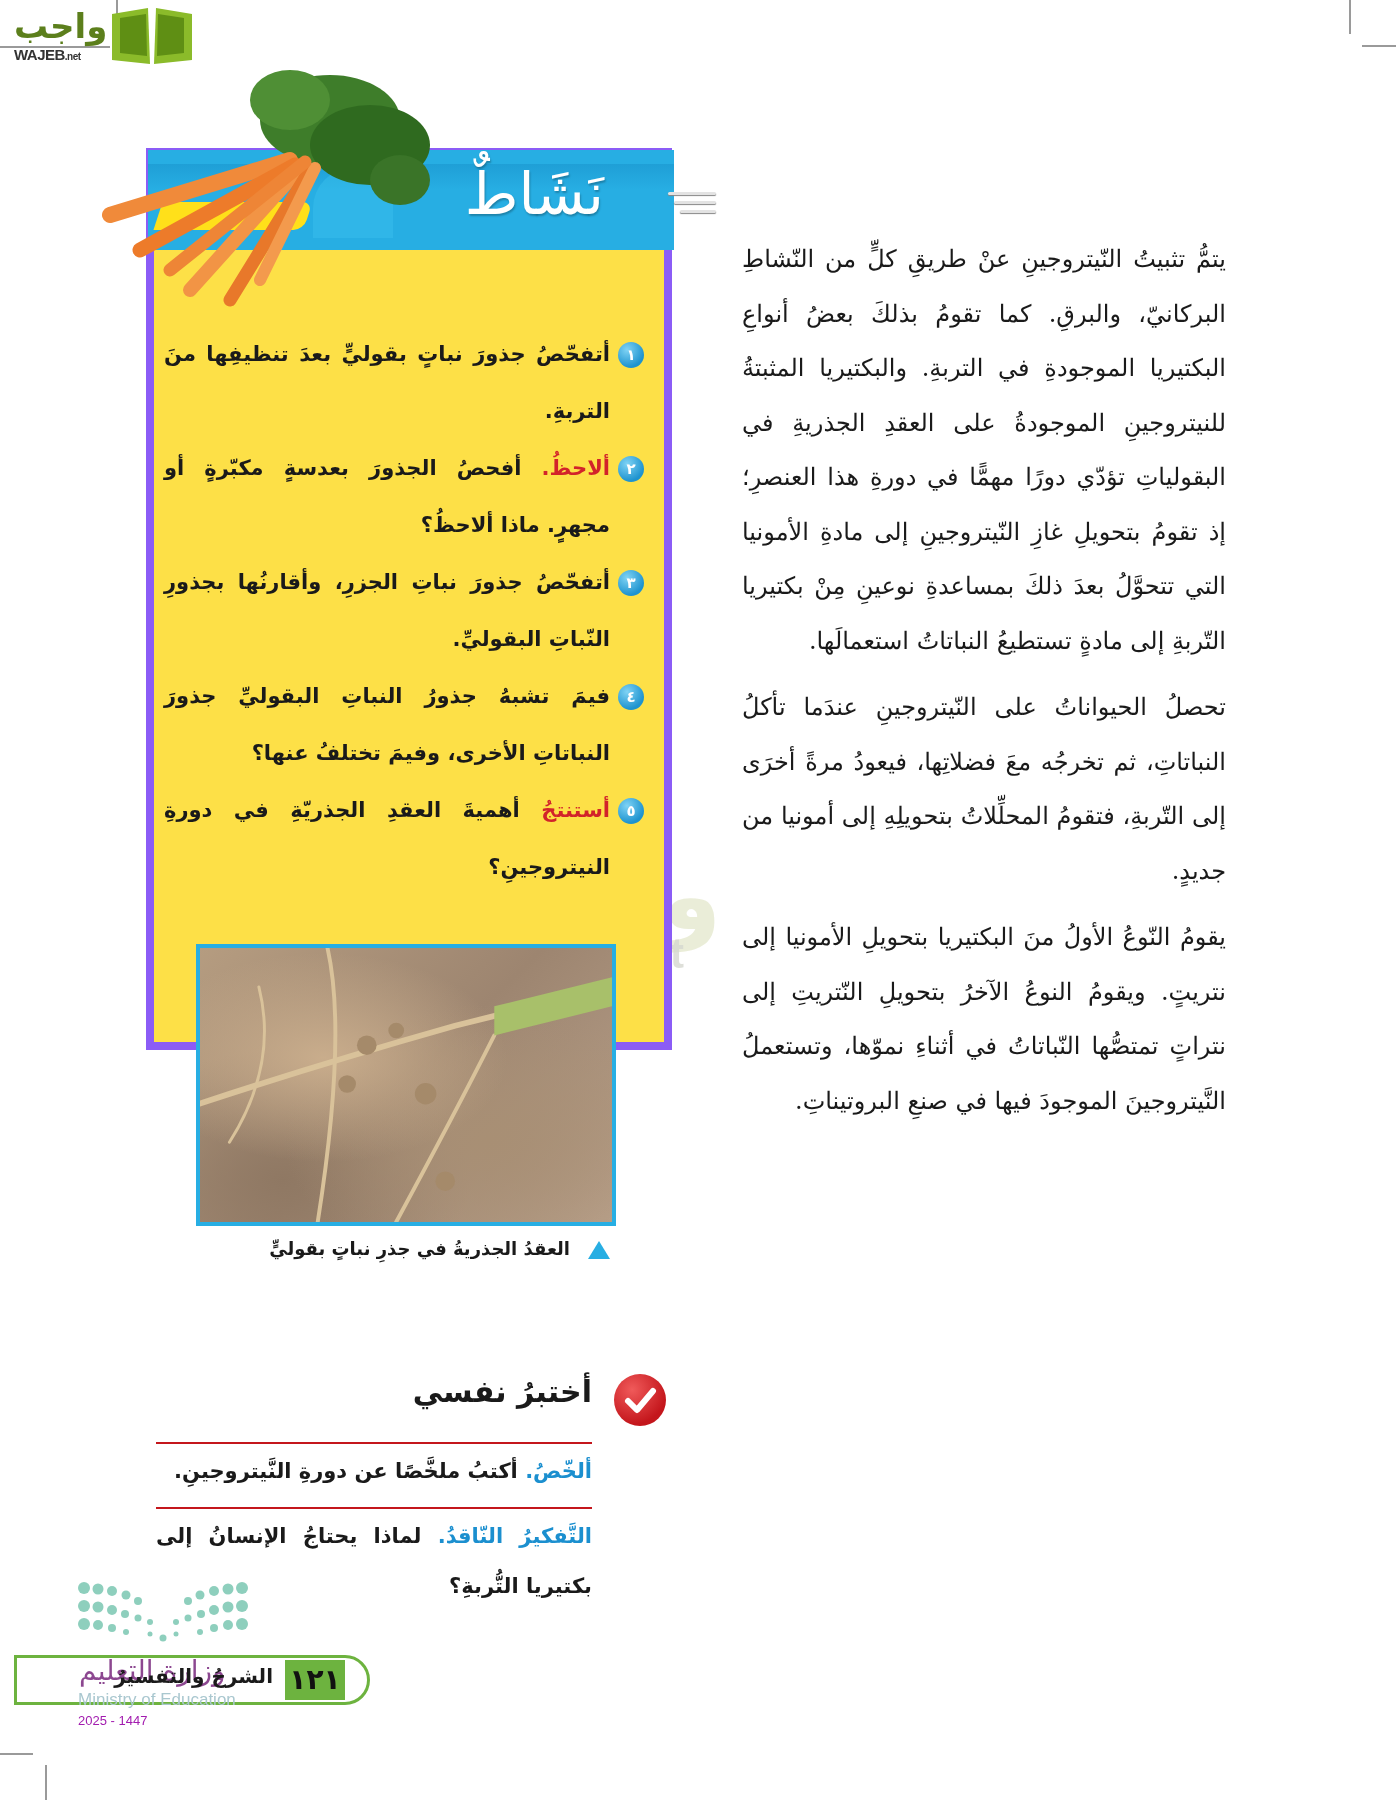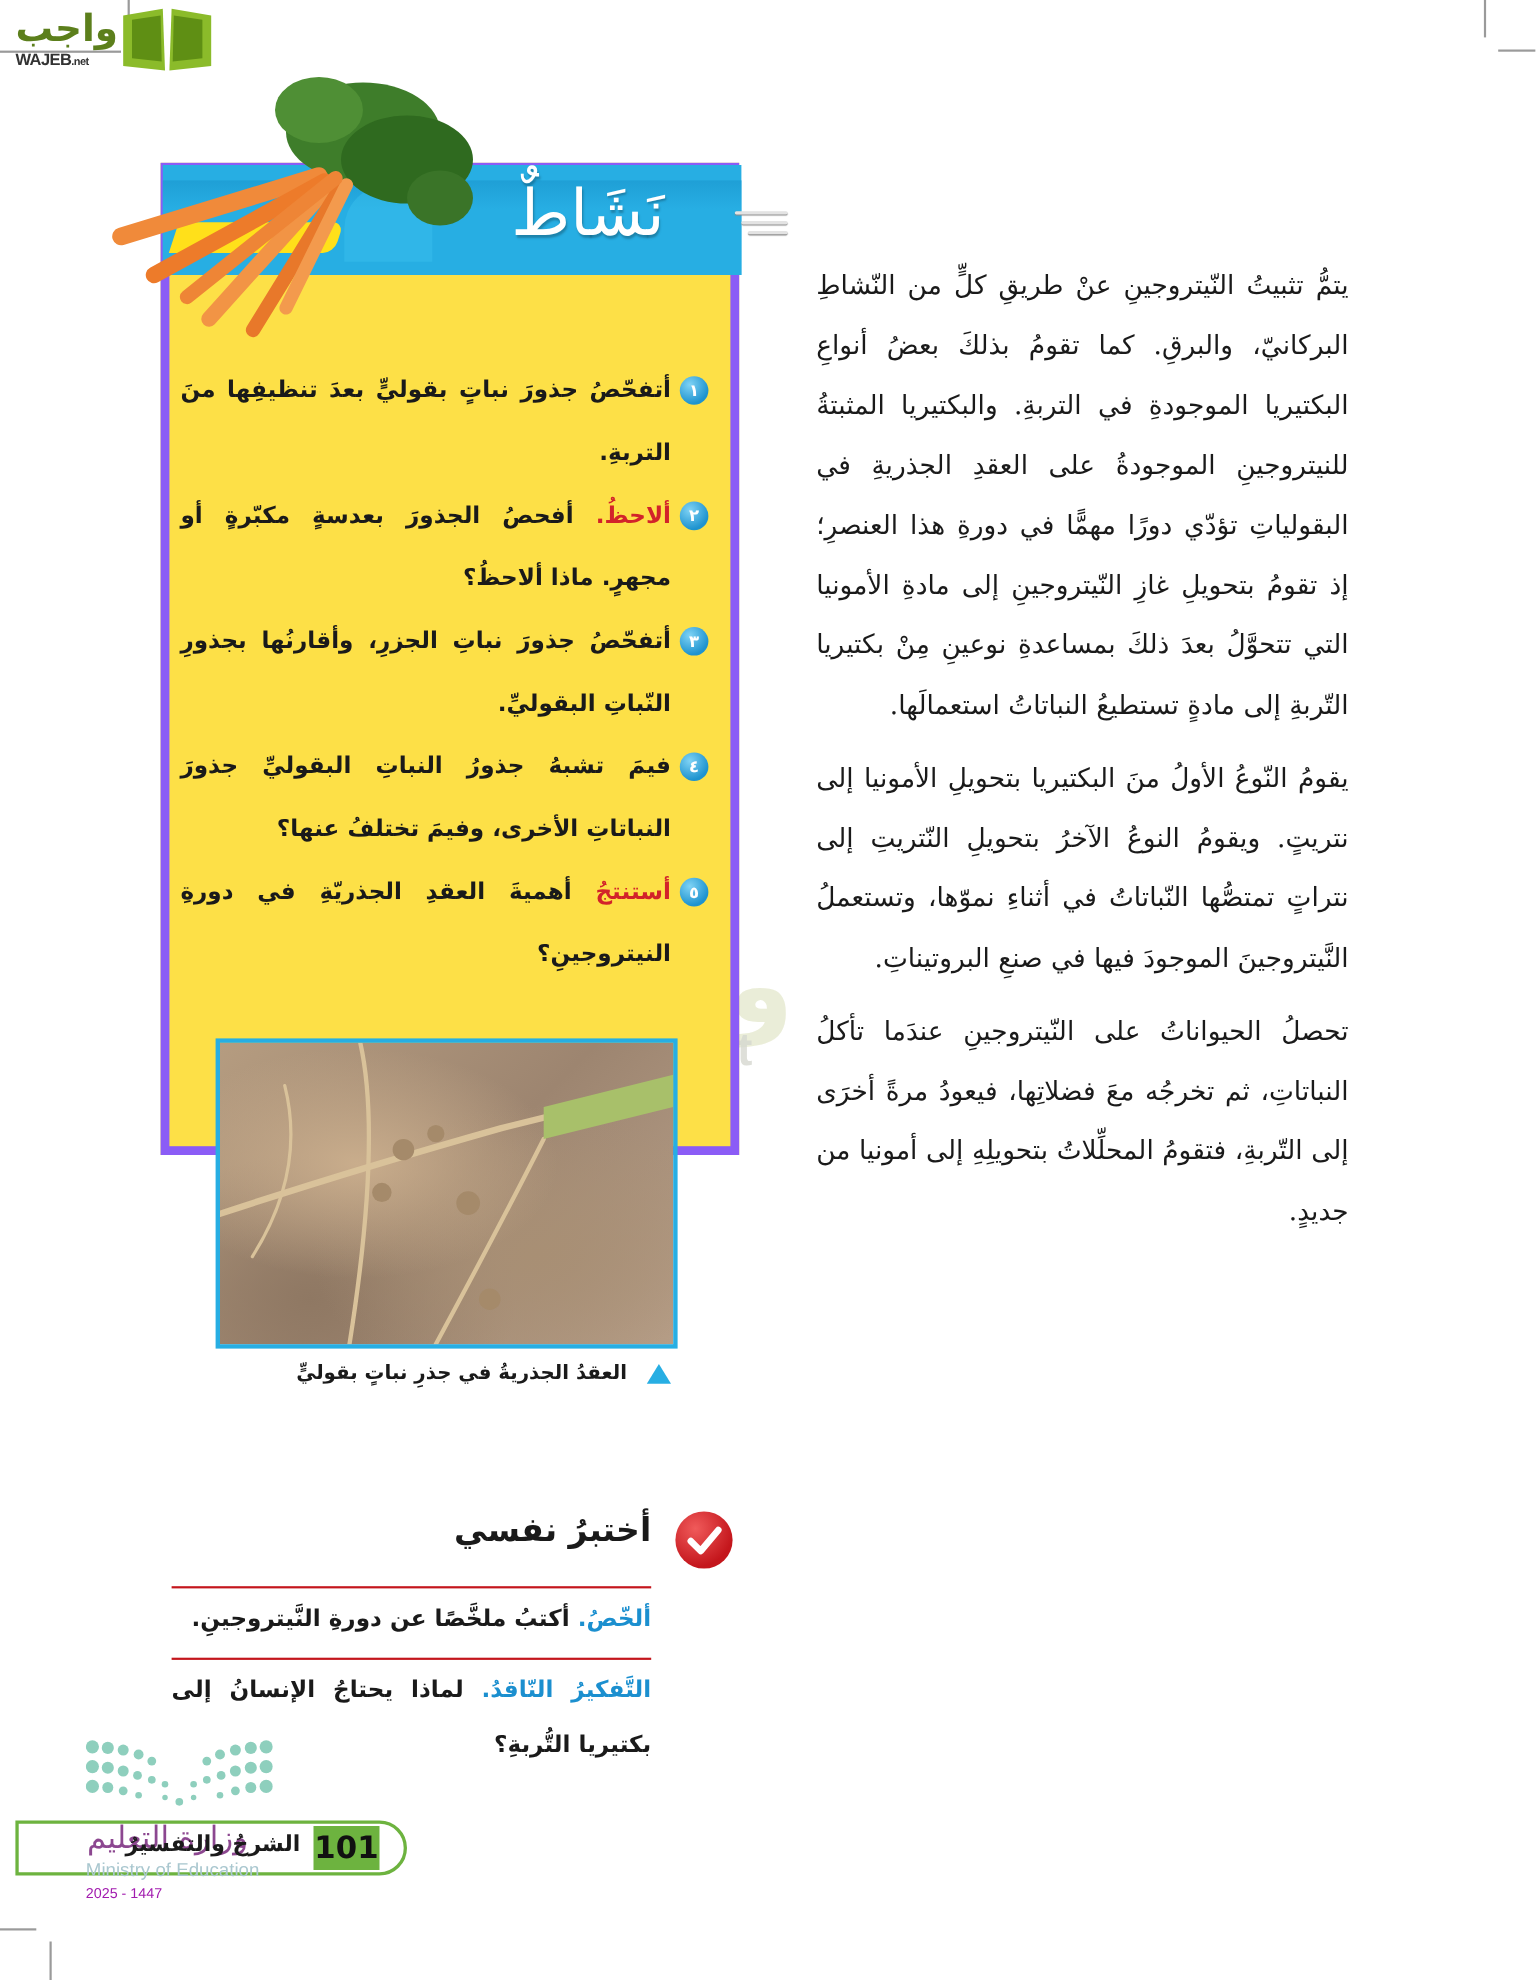--- a/index.html
+++ b/index.html
@@ -208,22 +208,22 @@
       <circle cx="200" cy="85" r="8"></circle>
     </g>
   </svg>
 </div>
 <div class="abs caption">
   <span class="caption-tri"></span><span>العقدُ الجذريةُ في جذرِ نباتٍ بقوليٍّ</span>
 </div>
 
 <div class="abs body-col">
   <p>يتمُّ تثبيتُ النّيتروجينِ عنْ طريقِ كلٍّ من النّشاطِ البركانيّ، والبرقِ. كما تقومُ بذلكَ بعضُ أنواعِ البكتيريا الموجودةِ في التربةِ. والبكتيريا المثبتةُ للنيتروجينِ الموجودةُ على العقدِ الجذريةِ في البقولياتِ تؤدّي دورًا مهمًّا في دورةِ هذا العنصرِ؛ إذ تقومُ بتحويلِ غازِ النّيتروجينِ إلى مادةِ الأمونيا التي تتحوَّلُ بعدَ ذلكَ بمساعدةِ نوعينِ مِنْ بكتيريا التّربةِ إلى مادةٍ تستطيعُ النباتاتُ استعمالَها.</p>
+  <p>تحصلُ الحيواناتُ على النّيتروجينِ عندَما تأكلُ النباتاتِ، ثم تخرجُه معَ فضلاتِها، فيعودُ مرةً أخرَى إلى التّربةِ، فتقومُ المحلِّلاتُ بتحويلِهِ إلى أمونيا من جديدٍ.</p>
   <p>يقومُ النّوعُ الأولُ منَ البكتيريا بتحويلِ الأمونيا إلى نتريتٍ. ويقومُ النوعُ الآخرُ بتحويلِ النّتريتِ إلى نتراتٍ تمتصُّها النّباتاتُ في أثناءِ نموّها، وتستعملُ النَّيتروجينَ الموجودَ فيها في صنعِ البروتيناتِ.</p>
-  <p>تحصلُ الحيواناتُ على النّيتروجينِ عندَما تأكلُ النباتاتِ، ثم تخرجُه معَ فضلاتِها، فيعودُ مرةً أخرَى إلى التّربةِ، فتقومُ المحلِّلاتُ بتحويلِهِ إلى أمونيا من جديدٍ.</p>
 </div>
 
 <div class="abs check-icon">
   <svg viewBox="0 0 52 52" width="52" height="52">
       <path d="M14 27 L23 36 L39 17" stroke="#fff" stroke-width="6" fill="none" stroke-linecap="round" stroke-linejoin="round"></path>
     </svg>
 </div>
 <div class="abs check-title">أختبرُ نفسي</div>
 <div class="rule" style="top:1442px;"></div>
 <div class="abs q" style="top:1446px;">
@@ -268,16 +268,16 @@
       <circle cx="122" cy="52" r="3"></circle>
     <circle cx="85" cy="58" r="3.5"></circle>
       <circle cx="72" cy="54" r="2.5"></circle>
       <circle cx="98" cy="54" r="2.5"></circle>
   </g>
 </svg>
 
 <div class="abs footer-bar">
   <span class="moe-ar">وزارة التعليم</span>
   <span class="footer-label">الشرحُ والتفسيرُ</span>
-  <span class="page-num">101</span>
+  <span class="page-num">١٢١</span>
 </div>
 <div class="abs moe-en">Ministry of Education</div>
 <div class="abs moe-year">2025 - 1447</div>
 
 </body></html>

